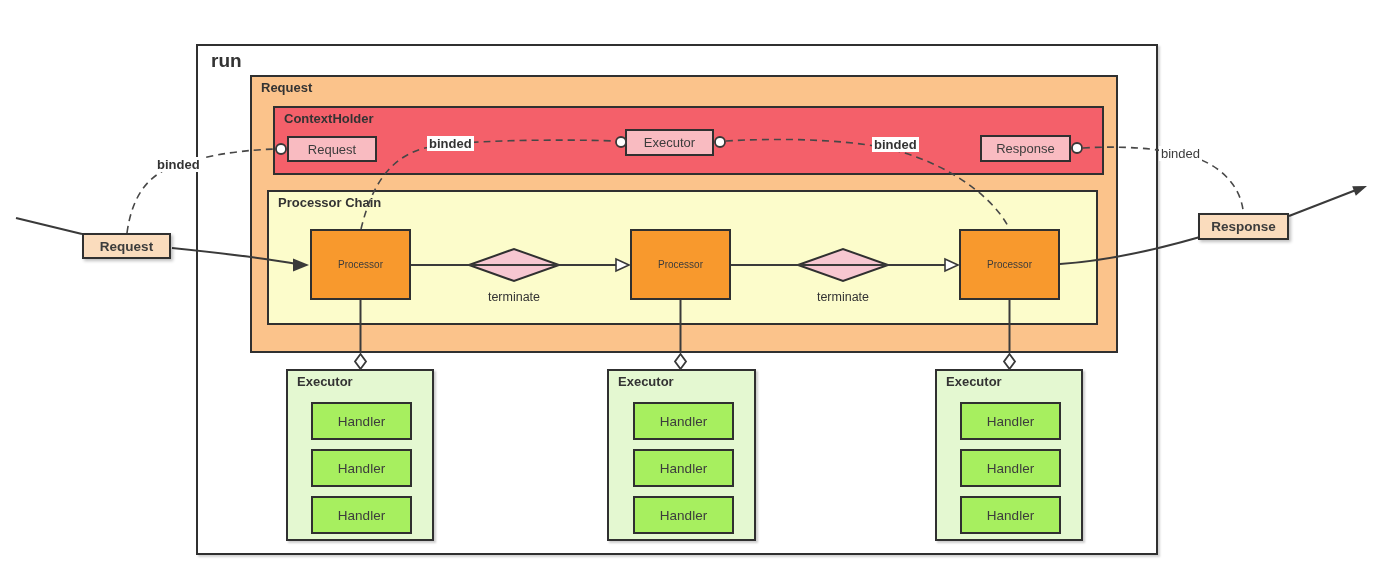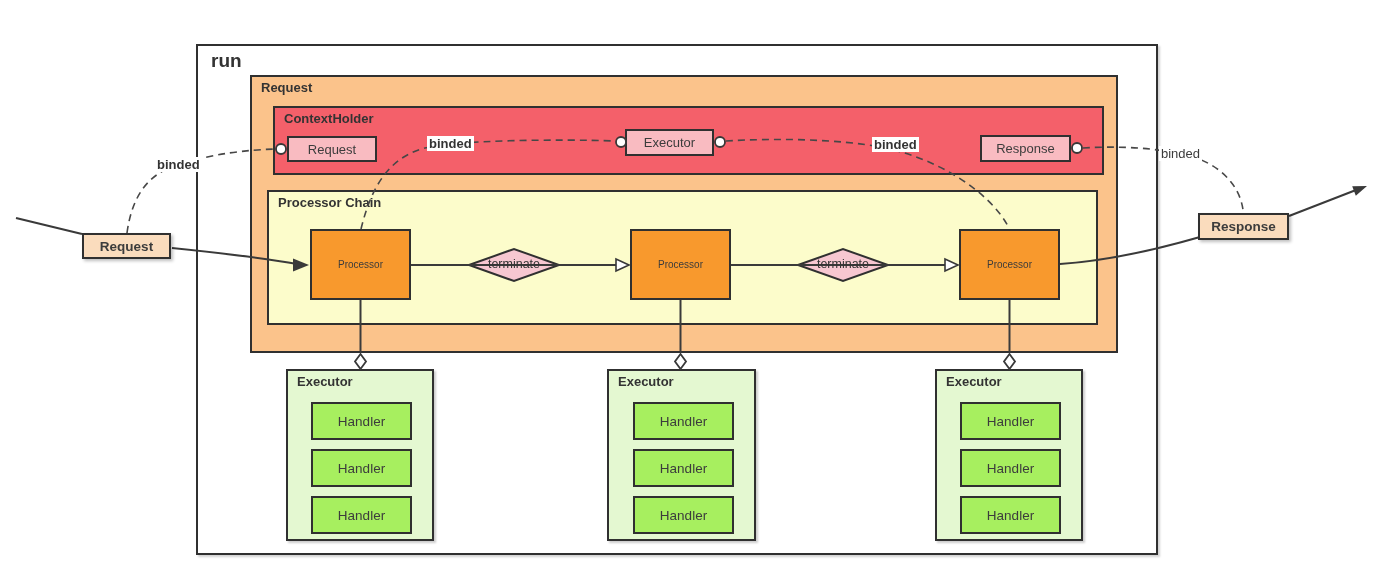--- a/index.html
+++ b/index.html
@@ -23,21 +23,21 @@
 
   .cbox{display:flex;align-items:center;justify-content:center;font-size:13px;border:2px solid var(--border,#303030);}
   .pink{background:var(--pink-fill,#F9BBC1);}
   .proc{background:var(--processor-fill,#F8992D);font-size:10px;}
   .exec{background:var(--executor-fill,#E4F8D1);border:2px solid var(--border,#303030);box-shadow:2px 2px 2px rgba(0,0,0,.2);}
   .hnd{background:var(--handler-fill,#A7EF5F);font-size:13.5px;}
   .ext{background:var(--external-fill,#FADCBD);font-weight:bold;font-size:13.5px;box-shadow:2px 2px 3px rgba(0,0,0,.25);}
 
   .bind{font-size:13px;font-weight:bold;background:#fff;padding:0 2px;line-height:15px;color:#333;}
   .bind-reg{font-weight:normal;color:#3c3c3c;}
-  .term-label{width:90px;text-align:center;font-size:12.5px;color:#333;}
+  .term-label{width:90px;text-align:center;font-size:12.5px;color:#333;margin-top:33px;}
 
   .diamond{fill:var(--terminate-fill,#F7C7D1);stroke:var(--border,#303030);stroke-width:2;}
   .ln{stroke:var(--line,#3a3a3a);stroke-width:2;fill:none;}
   .dash{stroke:#474747;stroke-width:1.6;stroke-dasharray:7 5;fill:none;}
   .circ{fill:#fff;stroke:#383838;stroke-width:1.8;}
   .agg{fill:#fff;stroke:#383838;stroke-width:1.8;}
   .arrow-solid{fill:var(--line,#3a3a3a);stroke:none;}
   .arrow-hollow{fill:#fff;stroke:#383838;stroke-width:1.6;}
 </style>
 </head>

